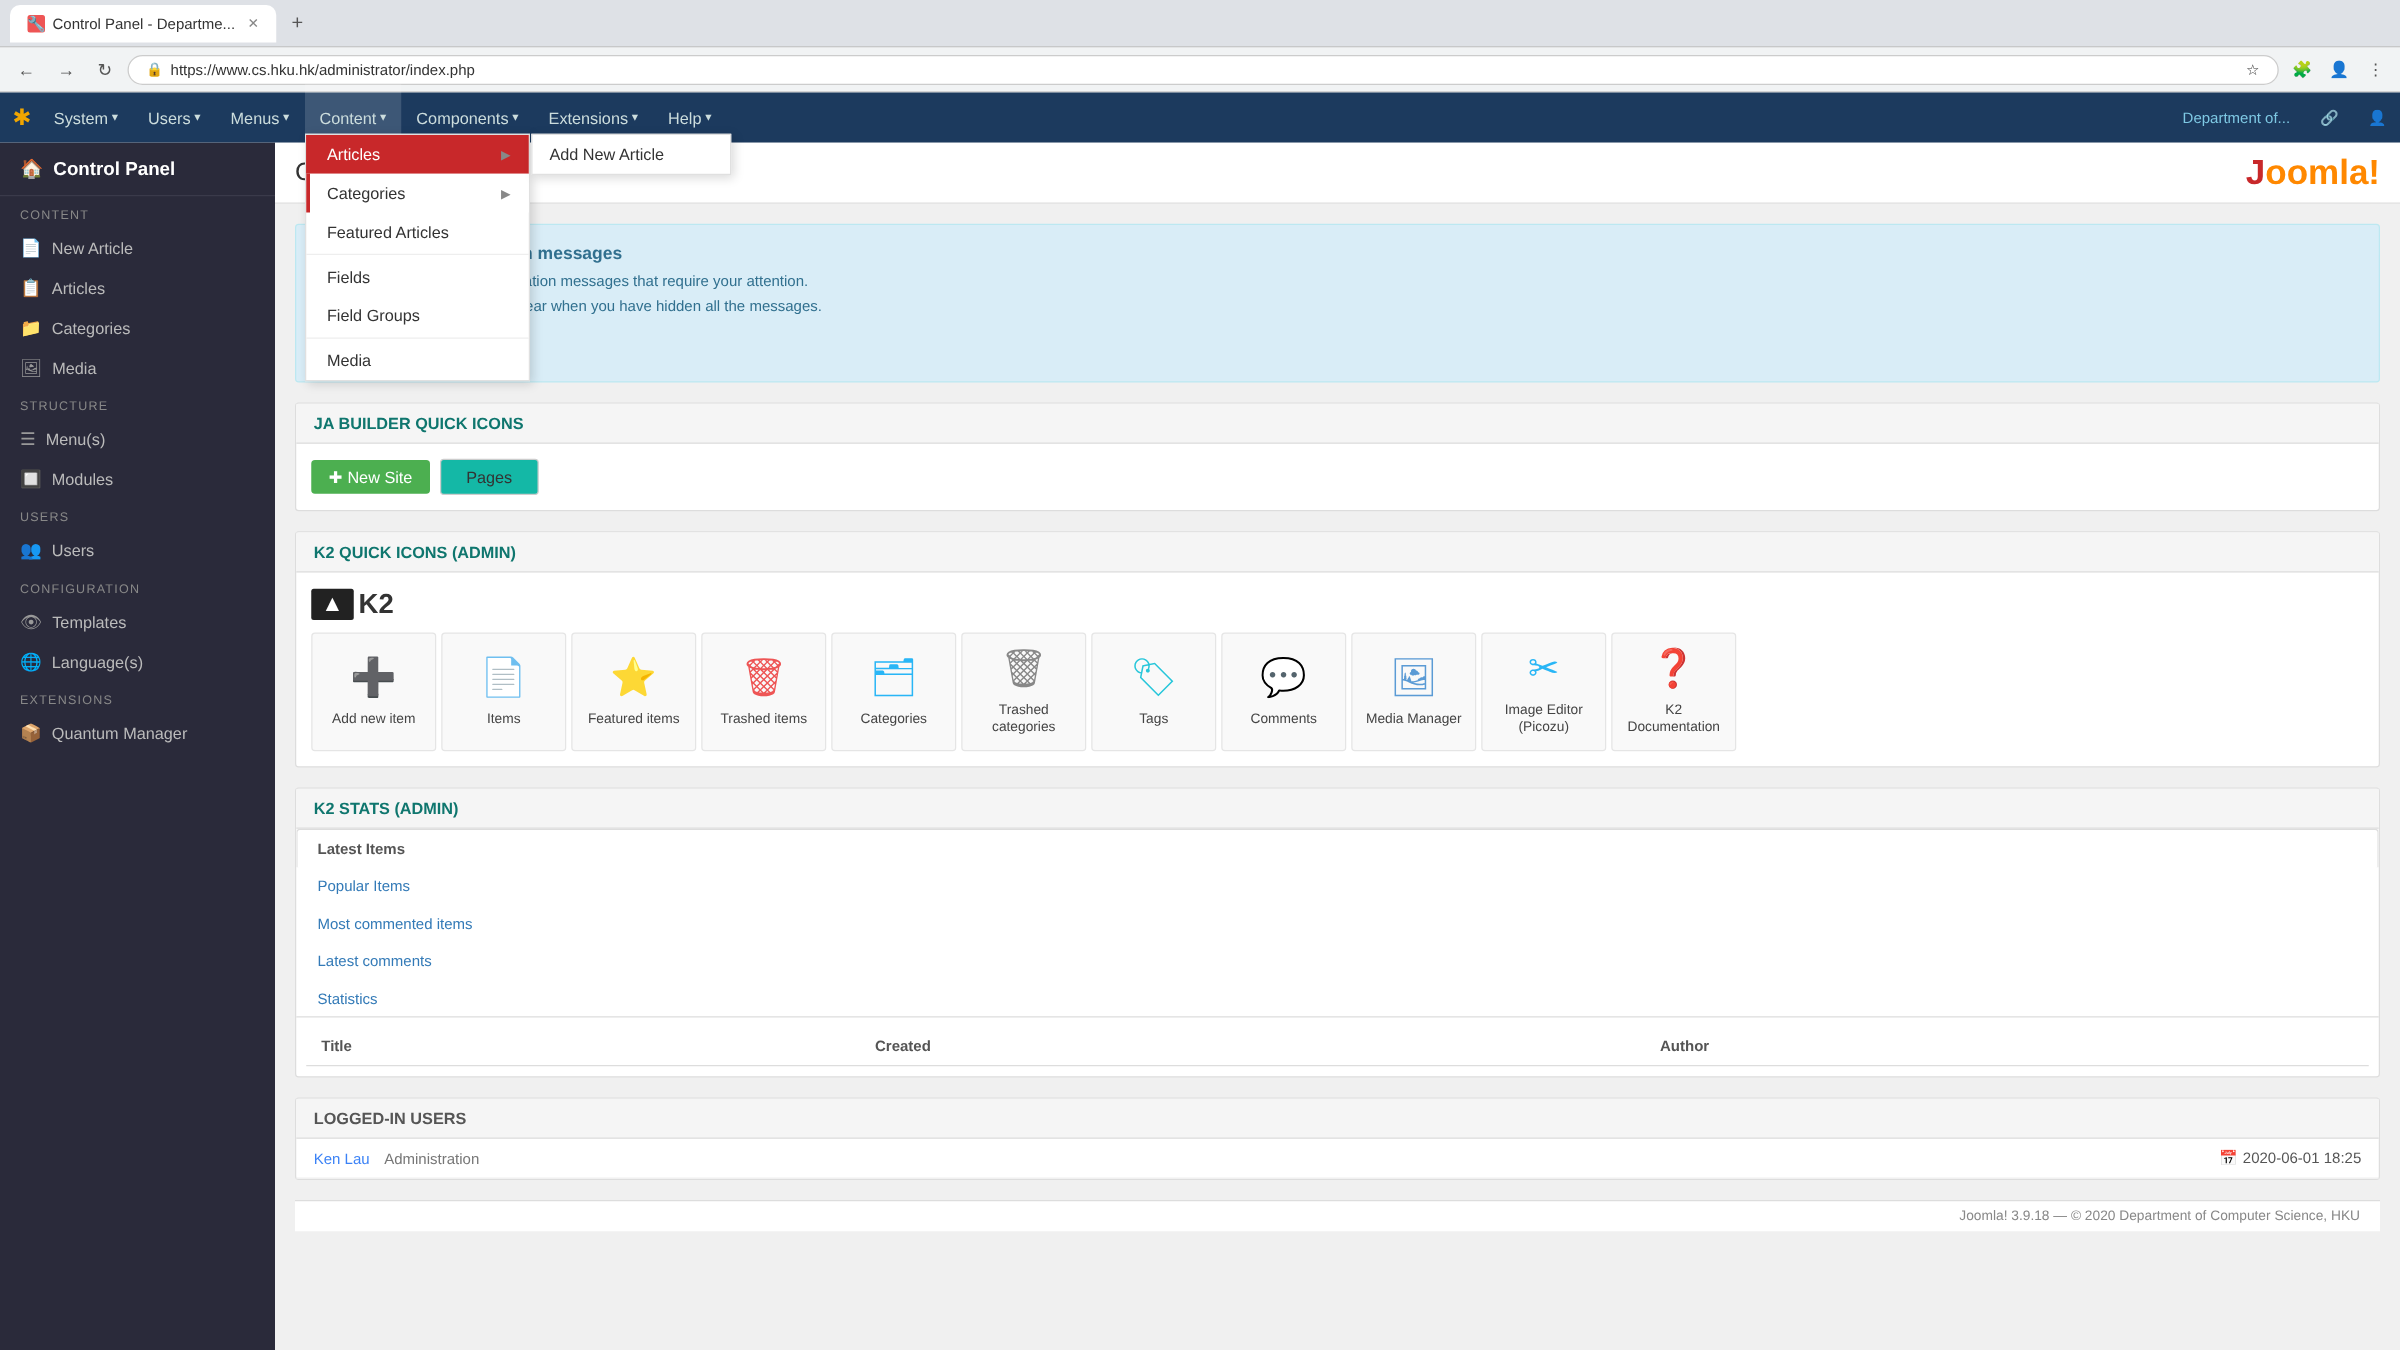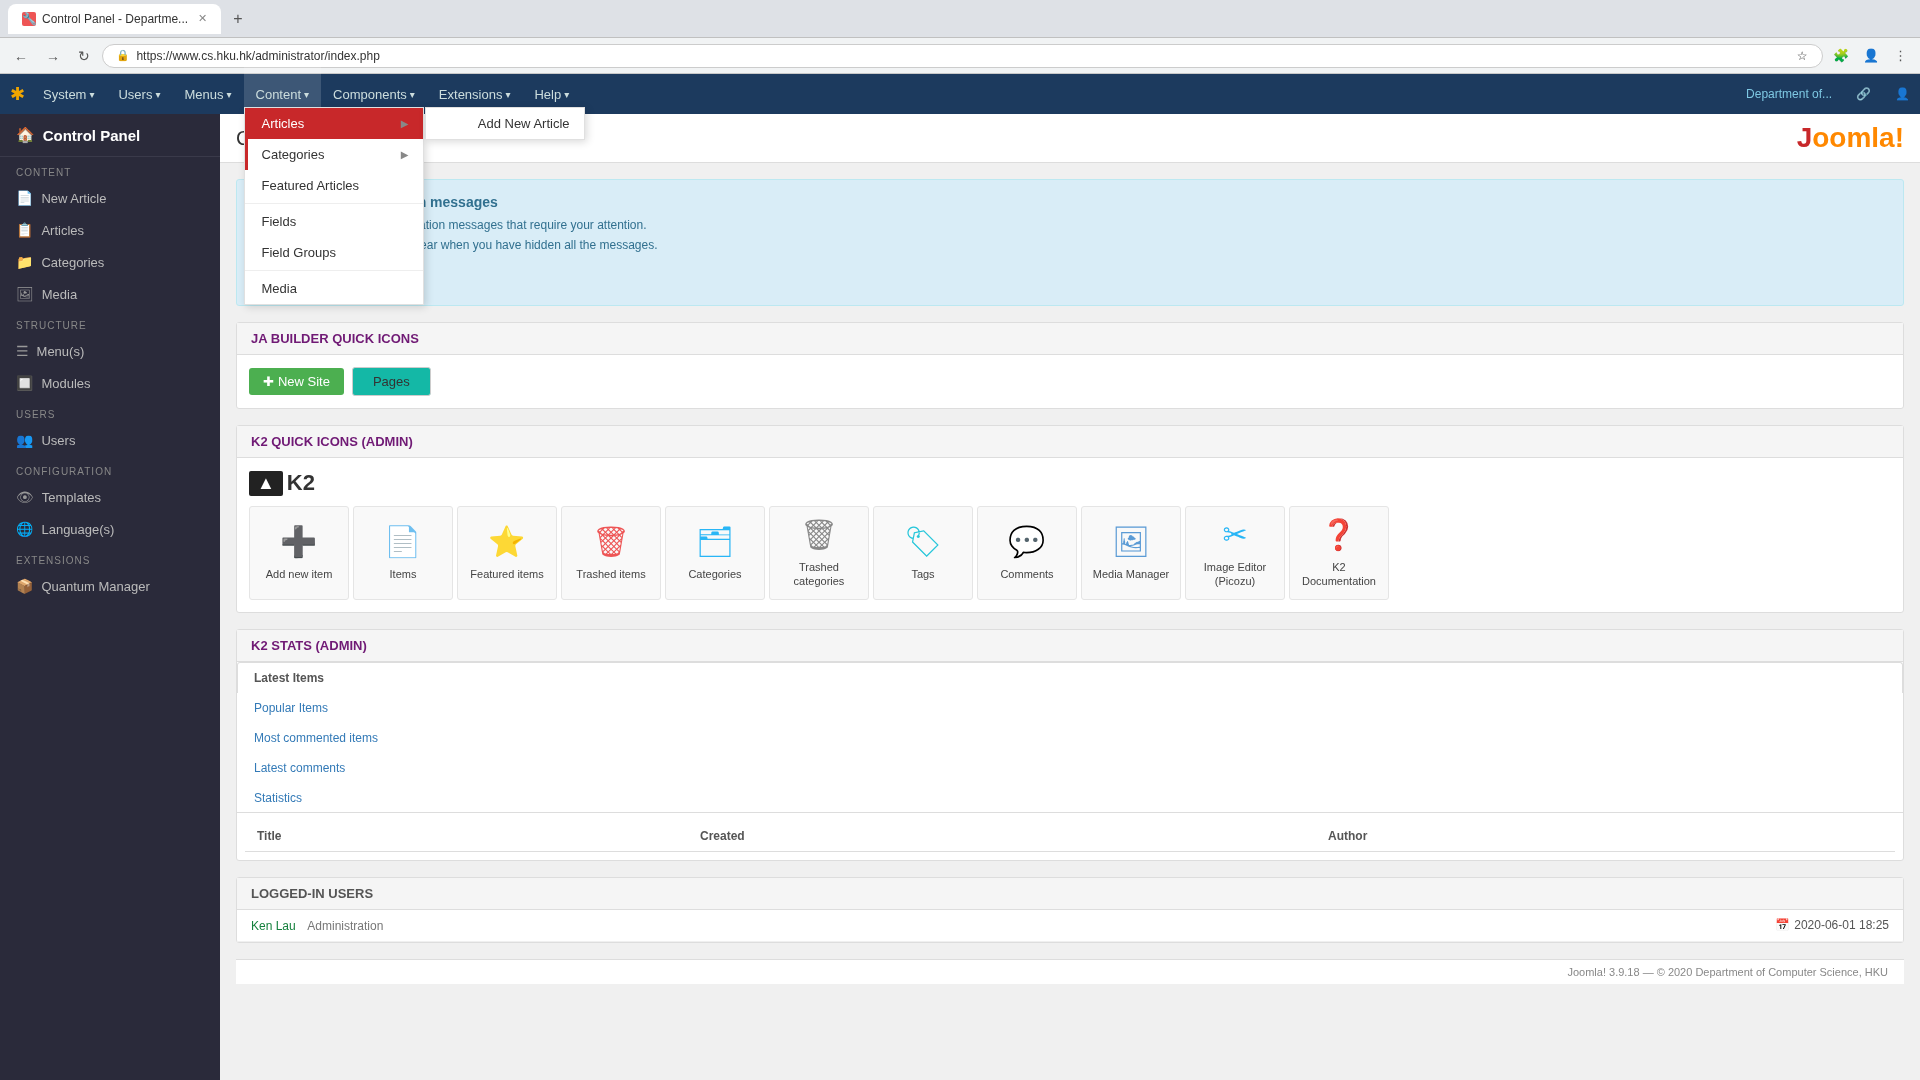--- a/index.html
+++ b/index.html
@@ -30,21 +30,21 @@
     .joomla-right a { color: #7ec8e3; text-decoration: none; }
 
     
     .dropdown-container { position: absolute; top: 40px; left: 0; z-index: 1000; display: flex; }
     .dropdown-main { background: #fff; border: 1px solid #e0e0e0; box-shadow: 2px 2px 8px rgba(0,0,0,0.15); min-width: 180px; }
     .dropdown-item { padding: 8px 14px; cursor: pointer; display: flex; align-items: center; justify-content: space-between; font-size: 13px; color: #333; border-left: 3px solid transparent; }
     .dropdown-item.highlighted { background: #c8282a; color: #fff; border-left: 3px solid #c8282a; }
     .dropdown-item.category-item { border-left: 3px solid #c8282a; background: #fff; color: #333; }
     .dropdown-arrow { font-size: 10px; color: #888; }
     .dropdown-divider { height: 1px; background: #eee; margin: 2px 0; }
-    .dropdown-sub { background: #fff; border: 1px solid #e0e0e0; box-shadow: 2px 2px 8px rgba(0,0,0,0.15); min-width: 160px; position: absolute; left: 181px; top: 0; text-align: right; }
+    .dropdown-sub { background: #fff; border: 1px solid #e0e0e0; box-shadow: 2px 2px 8px rgba(0,0,0,0.15); min-width: 160px; position: absolute; left: 181px; top: 0; }
     .dropdown-sub-item { padding: 8px 14px; cursor: pointer; font-size: 13px; color: #333; }
 
     
     .app-container { display: flex; height: calc(1080px - 38px - 36px - 40px); }
 
     
     .sidebar { width: 220px; background: #2a2a3a; color: #ccc; overflow-y: auto; flex-shrink: 0; }
     .sidebar-header { padding: 12px 16px; display: flex; align-items: center; gap: 8px; color: #fff; font-size: 15px; font-weight: bold; border-bottom: 1px solid #3a3a4a; }
     .sidebar-header .home-icon { color: #aaa; }
     .sidebar-section-label { padding: 10px 16px 4px; font-size: 10px; color: #888; text-transform: uppercase; letter-spacing: 1px; }
@@ -60,21 +60,21 @@
     .joomla-brand { font-size: 28px; font-weight: bold; }
 
     
     .alert-info { background: #d9edf7; border: 1px solid #bce8f1; border-radius: 3px; padding: 14px 16px; margin-bottom: 16px; }
     .alert-info h4 { color: #31708f; font-size: 14px; margin-bottom: 8px; }
     .alert-info p { color: #31708f; font-size: 12px; margin-bottom: 6px; }
     .btn-primary { background: #2196F3; color: #fff; border: none; padding: 6px 14px; border-radius: 3px; cursor: pointer; font-size: 13px; margin-top: 6px; }
 
     
     .panel { background: #fff; border: 1px solid #ddd; border-radius: 3px; margin-bottom: 16px; }
-    .panel-header { background: #f5f5f5; border-bottom: 1px solid #ddd; padding: 8px 14px; font-weight: bold; font-size: 13px; color: #701a75; }
+    .panel-header { background: #f5f5f5; border-bottom: 1px solid #ddd; padding: 8px 14px; font-weight: bold; font-size: 13px; color: #0f766e; }
     .panel-body { padding: 12px; }
 
     
     .ja-builder-bar { display: flex; gap: 8px; align-items: center; }
     .btn-green { background: #4caf50; color: #fff; border: none; padding: 6px 14px; border-radius: 3px; cursor: pointer; font-size: 13px; display: flex; align-items: center; gap: 4px; }
     .btn-default { background: #14b8a6; color: #333; border: 1px solid #ccc; padding: 6px 20px; border-radius: 3px; cursor: pointer; font-size: 13px; }
 
     
     .k2-logo { font-size: 22px; font-weight: bold; color: #333; margin-bottom: 10px; display: flex; align-items: center; gap: 4px; }
     .k2-icons-grid { display: flex; flex-wrap: wrap; gap: 4px; }
@@ -97,21 +97,21 @@
     
     .stats-tabs { display: flex; border-bottom: 1px solid #ddd; margin-bottom: 0; flex-direction: column; }
     .stats-tab { padding: 8px 16px; cursor: pointer; font-size: 12px; color: #337ab7; border: 1px solid transparent; border-bottom: none; margin-bottom: -1px; border-radius: 3px 3px 0 0; }
     .stats-tab.active { background: #fff; border-color: #ddd; color: #555; font-weight: bold; }
     .stats-table { width: 100%; border-collapse: collapse; }
     .stats-table th { text-align: left; padding: 8px 12px; font-size: 12px; color: #555; border-bottom: 1px solid #ddd; }
 
     
     .logged-users-header { background: #f5f5f5; border-bottom: 1px solid #ddd; padding: 8px 14px; font-weight: bold; font-size: 13px; color: #555; }
     .logged-user-row { display: flex; align-items: center; justify-content: space-between; padding: 8px 14px; border-bottom: 1px solid #f0f0f0; }
-    .logged-user-name { color: #15803d; font-size: 12px; }
+    .logged-user-name { color: #3b82f6; font-size: 12px; }
     .logged-user-role { color: #777; font-size: 12px; margin-left: 8px; }
     .logged-user-time { color: #555; font-size: 12px; display: flex; align-items: center; gap: 4px; }
 
     
     .joomla-footer { background: #fff; border-top: 1px solid #ddd; padding: 6px 16px; font-size: 11px; color: #888; text-align: right; }
 
     
     .nav-content-wrapper { position: relative; }
   </style>
 </head>

